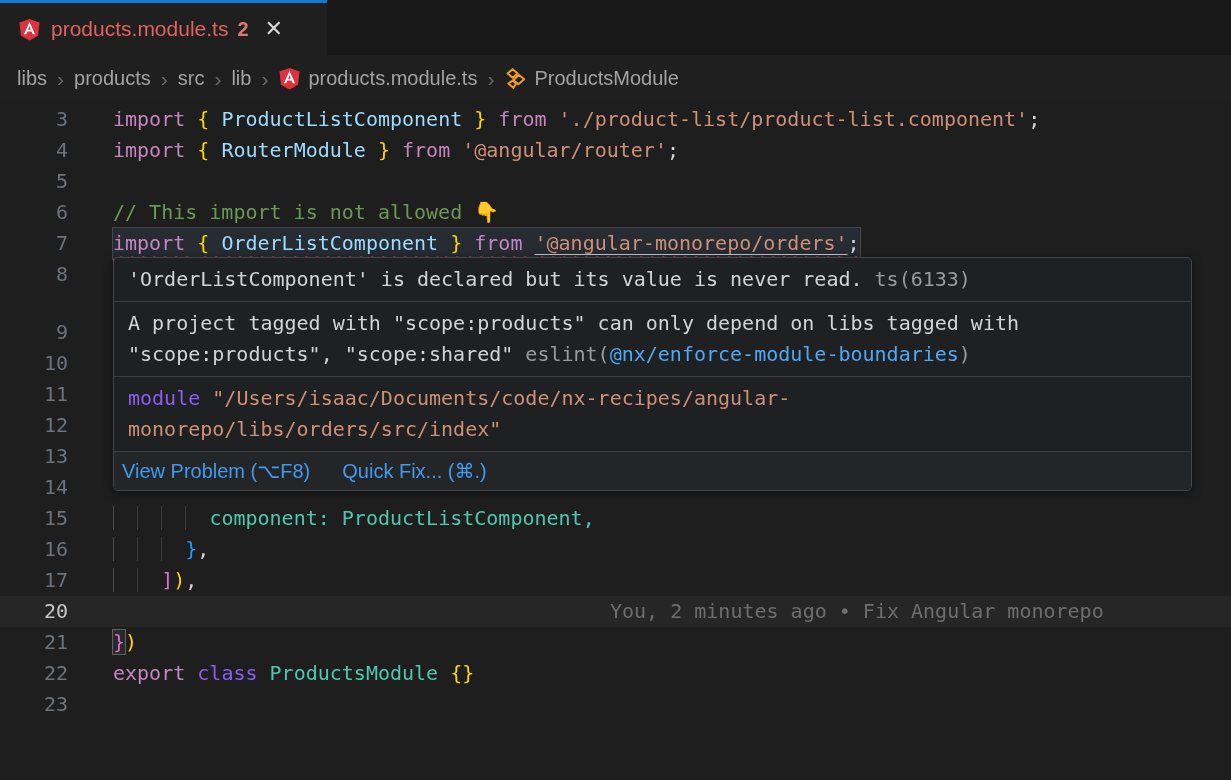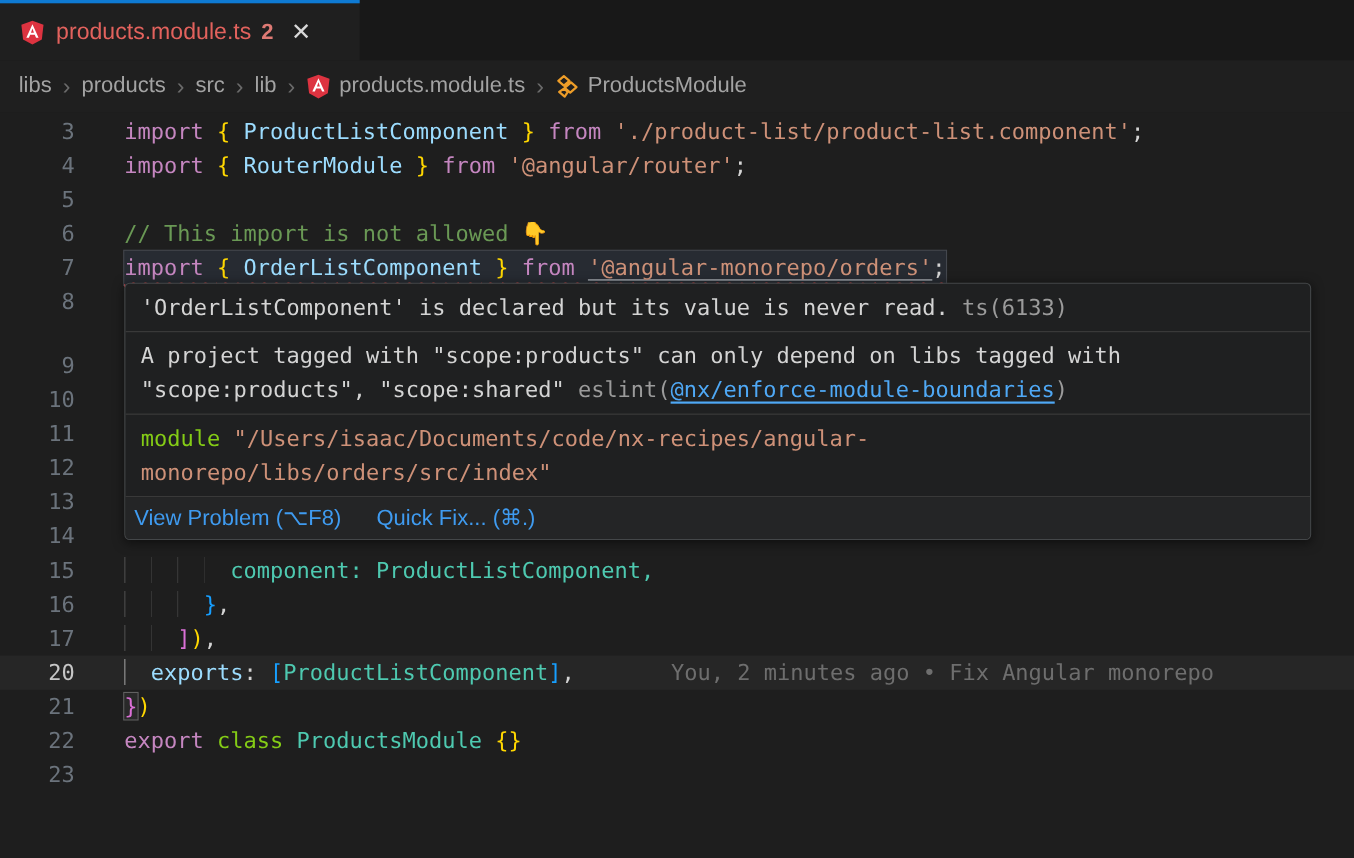--- a/index.html
+++ b/index.html
@@ -24,21 +24,21 @@
   
   .editor { position:relative; padding-top:2px; background:#1e1e1e;
     font-family:"DejaVu Sans Mono", monospace; font-size:20px; }
   .row { height:31px; line-height:31px; display:flex; position:relative; white-space:pre; }
   .row.current { background:rgba(234,234,234,0.045); }
   .ln { width:68px; text-align:right; color:#6b737c; flex:0 0 68px; cursor:pointer; }
   .row.current .ln { color:#c6c6c6; }
   .code { margin-left:45px; }
   .gap { height:27px; }
 
-  .kw{color:#C586C0} .kb{color:#84cc16} .id{color:#9CDCFE} .cl{color:#4EC9B0}
+  .kw{color:#C586C0} .kb{color:#8b5cf6} .id{color:#9CDCFE} .cl{color:#4EC9B0}
   .st{color:#CE9178} .cm{color:#6A9955} .fg{color:#d4d4d4}
   .by{color:#FFD700} .bp{color:#DA70D6} .bb{color:#179FFF} .em{color:#f7c948}
   .g  { box-shadow:inset 1px 0 0 #3a3a3a; }
   .ga { box-shadow:inset 1px 0 0 #4d4d4d; }
   .gB { box-shadow:inset 1px 0 0 #9a9a9a; }
   .match { outline:1px solid #616161; background:rgba(97,97,97,0.18); }
 
   .errline { background:rgba(64,78,104,0.28); outline:1px solid rgba(140,150,170,0.35);
     text-decoration-line:underline; text-decoration-style:wavy; text-decoration-color:#f23f3f;
     text-decoration-thickness:2px; text-underline-offset:6px; text-decoration-skip-ink:none; }
@@ -48,21 +48,21 @@
     text-underline-offset:4px; }
   .blame { position:absolute; left:610px; top:0; color:#6e6e6e; }
 
   
   .hover { position:absolute; left:113px; top:155px; width:1079px; z-index:10;
     background:#1f2021; border:1px solid #444749; border-radius:5px;
     box-shadow:0 2px 10px rgba(0,0,0,0.5); overflow:hidden; }
   .hv-sec { padding:6px 14px; line-height:31px; font-size:20px; color:#cccccc;
     border-bottom:1px solid #3c3c3c; font-family:"DejaVu Sans Mono", monospace; }
   .hv-sec .dim { color:#9b9b9b; }
-  .hv-link { color:#4fa8f5; text-decoration:underline; text-underline-offset:4px; cursor:pointer; }
+  .hv-link { color:#4fa8f5; text-underline-offset:4px; cursor:pointer; }
   .hv-actions { padding:3px 8px; height:38px; line-height:31px; background:#242526;
     font-family:"Liberation Sans", sans-serif; font-size:20px; display:flex; align-items:center; }
   .hv-action { color:#3f9bf0; cursor:pointer; margin-right:32px; white-space:nowrap; }
 
   svg { display:block; }
 </style>
 </head>
 <body>
 
 <div class="tabbar">
@@ -127,21 +127,21 @@
       <div class="gap"></div>
       <div class="row"><span class="ln">9</span><span class="code"></span></div>
       <div class="row"><span class="ln">10</span><span class="code"></span></div>
       <div class="row"><span class="ln">11</span><span class="code"></span></div>
       <div class="row"><span class="ln">12</span><span class="code"></span></div>
       <div class="row"><span class="ln">13</span><span class="code"></span></div>
       <div class="row"><span class="ln">14</span><span class="code"></span></div>
       <div class="row"><span class="ln">15</span><span class="code"><span class="ga">  </span><span class="g">  </span><span class="g">  </span><span class="g">  </span><span class="cl">component: ProductListComponent,</span></span></div>
       <div class="row"><span class="ln">16</span><span class="code"><span class="ga">  </span><span class="g">  </span><span class="g">  </span><span class="bb">}</span><span class="fg">,</span></span></div>
       <div class="row"><span class="ln">17</span><span class="code"><span class="ga">  </span><span class="g">  </span><span class="bp">]</span><span class="by">)</span><span class="fg">,</span></span></div>
-      <div class="row current"><span class="ln">20</span><span class="code"><span class="gB">  </span><span class="id">exports</span><span class="fg">: </span><span class="bb">[</span><span class="cl">ProductListComponent</span><span class="bb">]</span><span class="fg">,</span></span><span class="blame">You, 2 minutes ago • Fix Angular monorepo</span></div>
+      <div class="row current"><span class="ln">20</span><span class="blame">You, 2 minutes ago • Fix Angular monorepo</span></div>
       <div class="row"><span class="ln">21</span><span class="code"><span class="bp match">}</span><span class="by">)</span></span></div>
       <div class="row"><span class="ln">22</span><span class="code"><span class="kw">export </span><span class="kb">class </span><span class="cl">ProductsModule </span><span class="by">{}</span></span></div>
       <div class="row"><span class="ln">23</span><span class="code"></span></div>
     </div>
 
   <div class="hover">
     <div>
         <div class="hv-sec"><span class="fg">'OrderListComponent' is declared but its value is never read.</span><span class="dim"> ts(6133)</span></div>
         <div class="hv-sec"><span class="fg">A project tagged with "scope:products" can only depend on libs tagged with</span><br><span class="fg">"scope:products", "scope:shared"</span><span class="dim"> eslint(</span><span class="hv-link">@nx/enforce-module-boundaries</span><span class="dim">)</span></div>
         <div class="hv-sec"><span class="kb">module </span><span class="st">"/Users/isaac/Documents/code/nx-recipes/angular-</span><br><span class="st">monorepo/libs/orders/src/index"</span></div>

